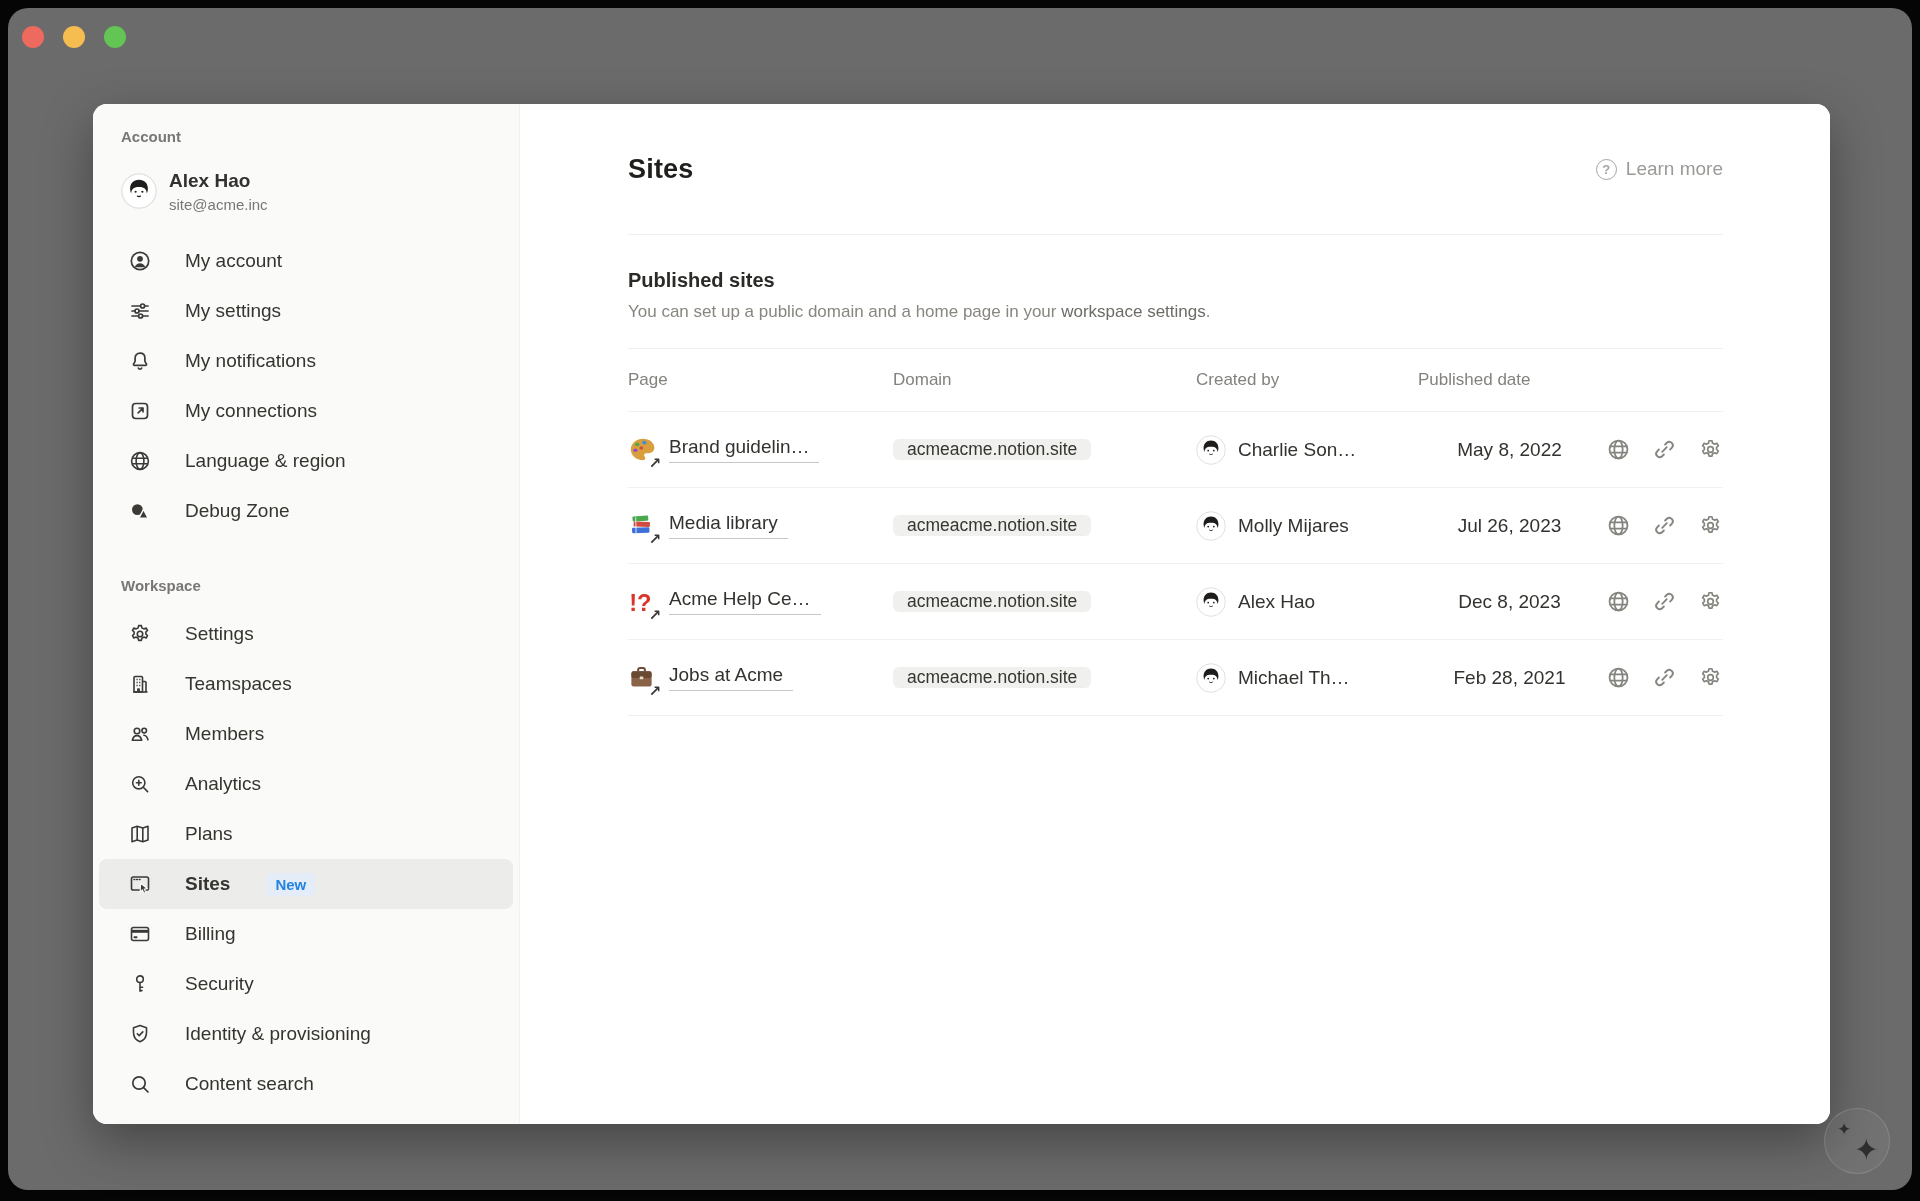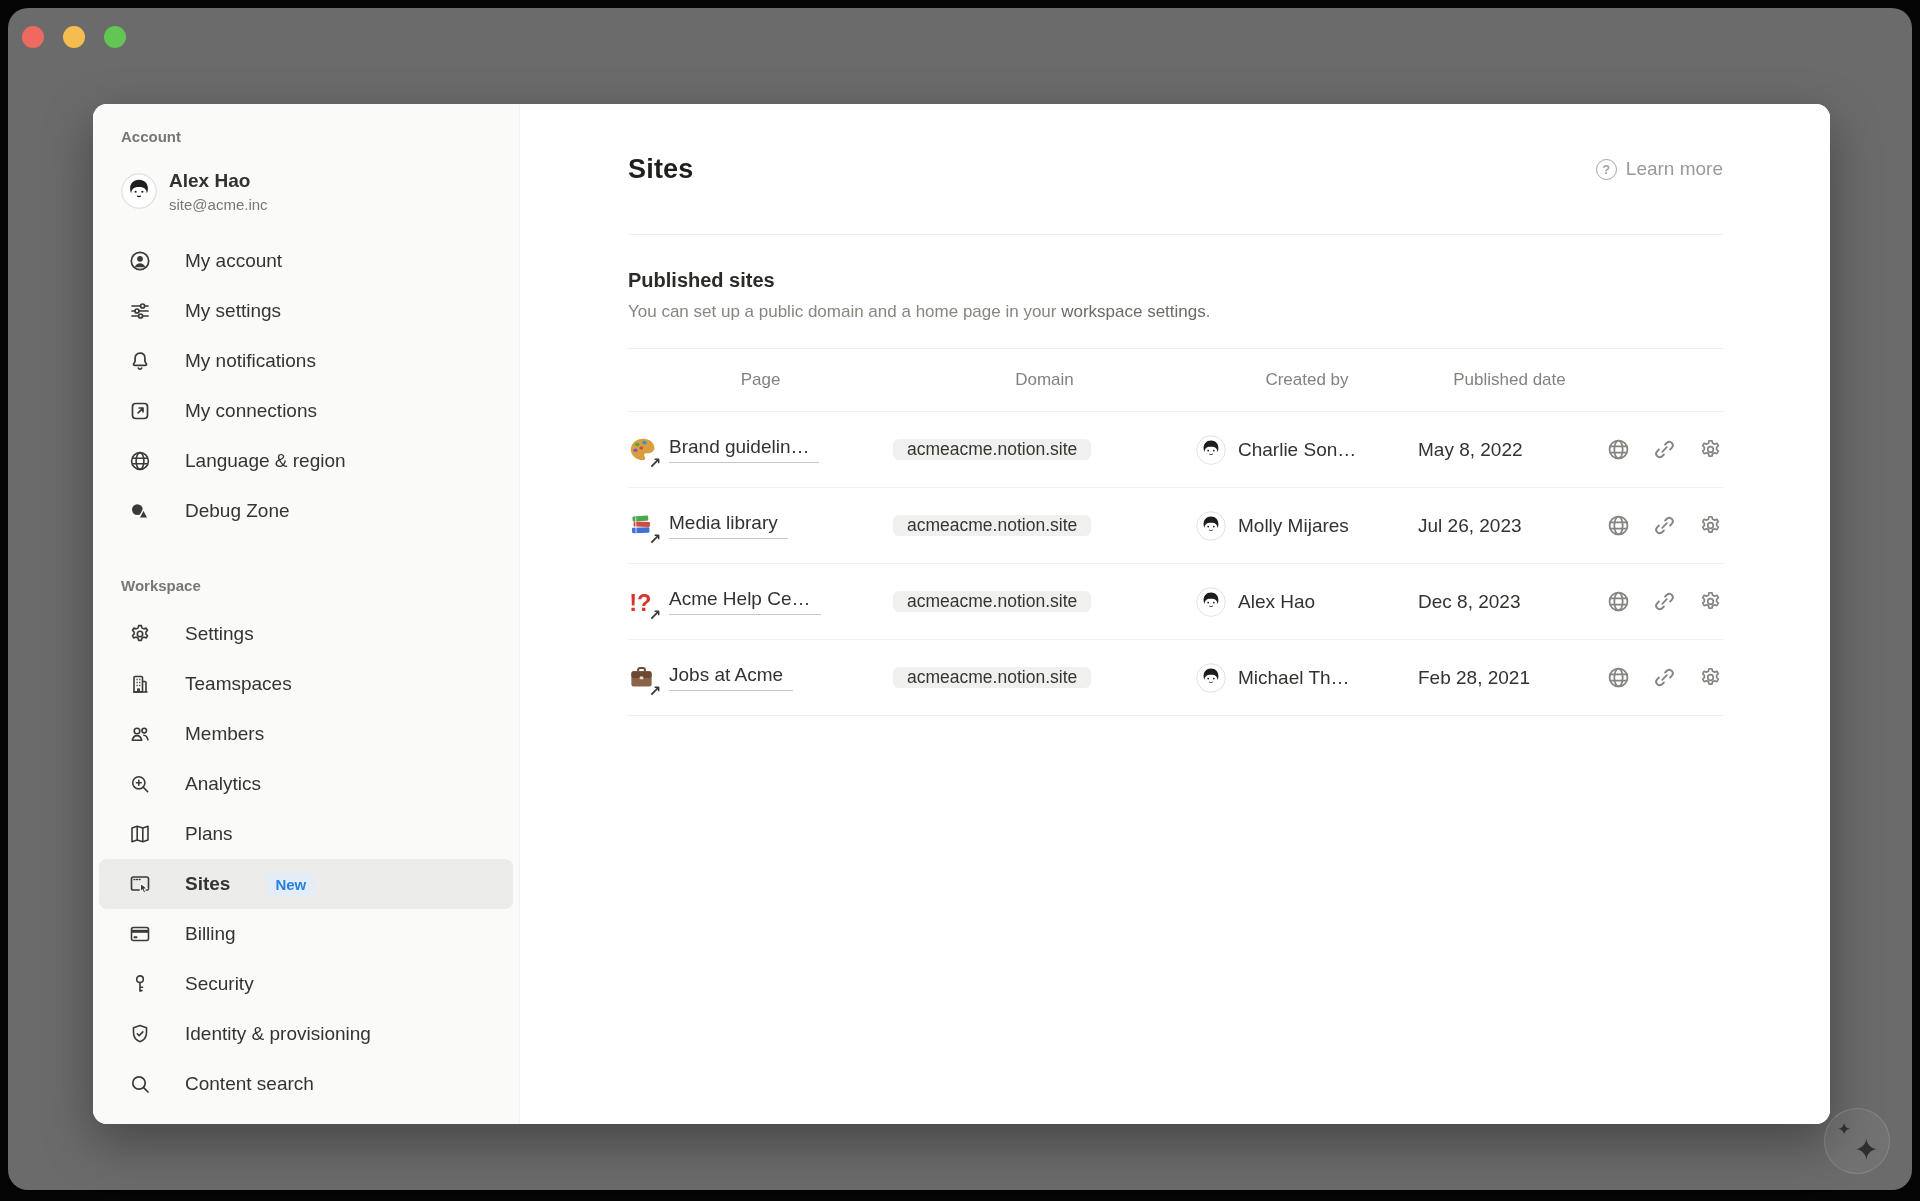--- a/index.html
+++ b/index.html
@@ -48,38 +48,38 @@
   .q-icon { width:21px; height:21px; border:1.7px solid #a5a4a1; border-radius:50%;
     display:flex; align-items:center; justify-content:center; font-size:13px; font-weight:700; color:#a5a4a1; }
 
   .section { margin-top:34px; }
   .section-heading { font-size:20px; font-weight:700; color:#2b2a27; }
   .section-desc { margin-top:10px; font-size:17px; color:#88867f; }
   .section-desc a { color:#6d6b66; text-underline-offset:3px; cursor:pointer; }
 
   .table { margin-top:26px; border-top:1px solid #efefec; border-bottom:1px solid #efefec; }
   .t-grid { display:grid; grid-template-columns:265px 303px 222px 183px 1fr; align-items:center; }
-  .thead { height:62px; color:#83827d; font-size:17px;text-align:center; }
+  .thead { height:62px; color:#83827d; font-size:17px; }
   .trow { height:76px; border-top:1px solid #f1f1ef; }
 
   .page-cell { display:flex; align-items:center; gap:14px; }
   .page-icon { position:relative; width:27px; height:27px; flex:0 0 27px; }
   .page-icon svg { display:block; }
   .page-icon .arrow { position:absolute; right:-6px; bottom:-7px; font-size:15px; font-weight:700;
     color:#3a3933; line-height:1;
     text-shadow:-1px 0 #fff,1px 0 #fff,0 -1px #fff,0 1px #fff; }
   .page-link { font-size:19px; color:#33322e; border-bottom:1px solid #c8c6c0; padding:0 10px 4px 0; cursor:pointer; }
 
   .domain-pill { display:inline-block; background:#f0f0ee; border-radius:6px; padding:0 14px;
     font-size:17.5px; color:#37352f; }
 
   .creator-cell { display:flex; align-items:center; gap:12px; font-size:19px; color:#33322e; }
   .avatar-sm { width:30px; height:30px; flex:0 0 30px; }
 
-  .date-cell { font-size:19px; color:#33322e; }
+  .date-cell { font-size:19px; color:#33322e;text-align:center; }
 
   .actions-cell { display:flex; justify-content:flex-end; align-items:center; gap:21px; }
   .action-btn { width:25px; height:25px; display:flex; align-items:center; justify-content:center; cursor:pointer; }
 
   
   .sparkle-btn { position:absolute; right:22px; bottom:16px; width:66px; height:66px; border-radius:50%;
     background:rgba(255,255,255,0.05); border:1px solid rgba(255,255,255,0.14);
     display:flex; align-items:center; justify-content:center; cursor:pointer; }
   .sparkle-wrap { position:relative; width:40px; height:40px; }
   .spark { position:absolute; color:#2e2e2e; line-height:1; }

